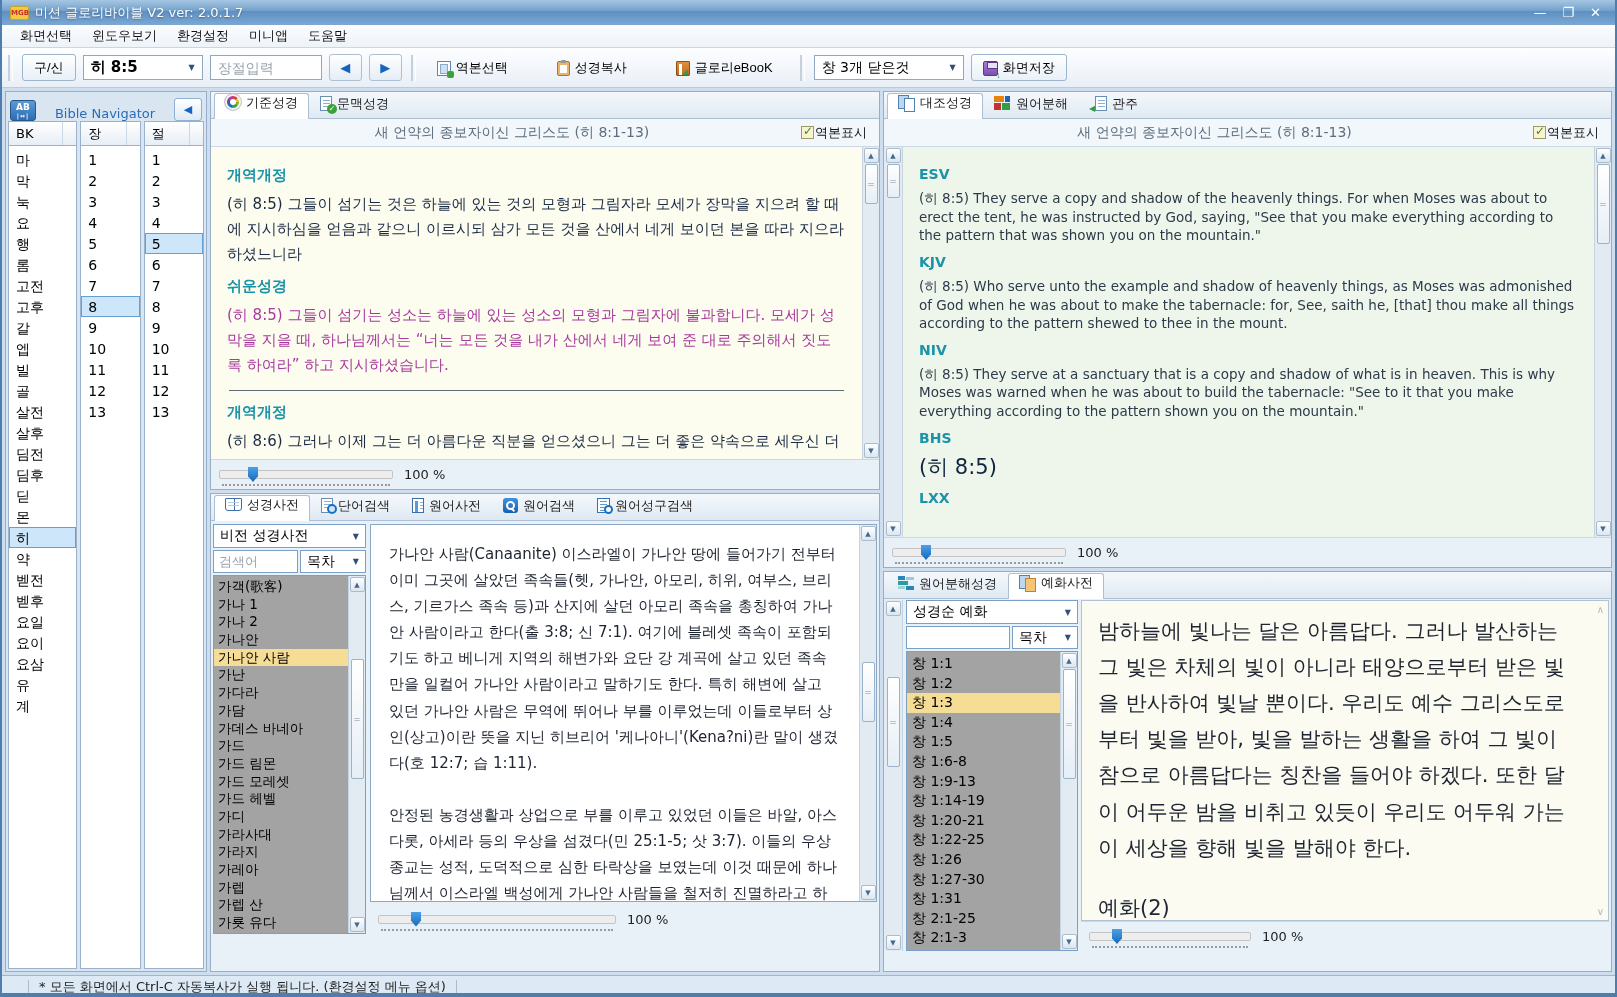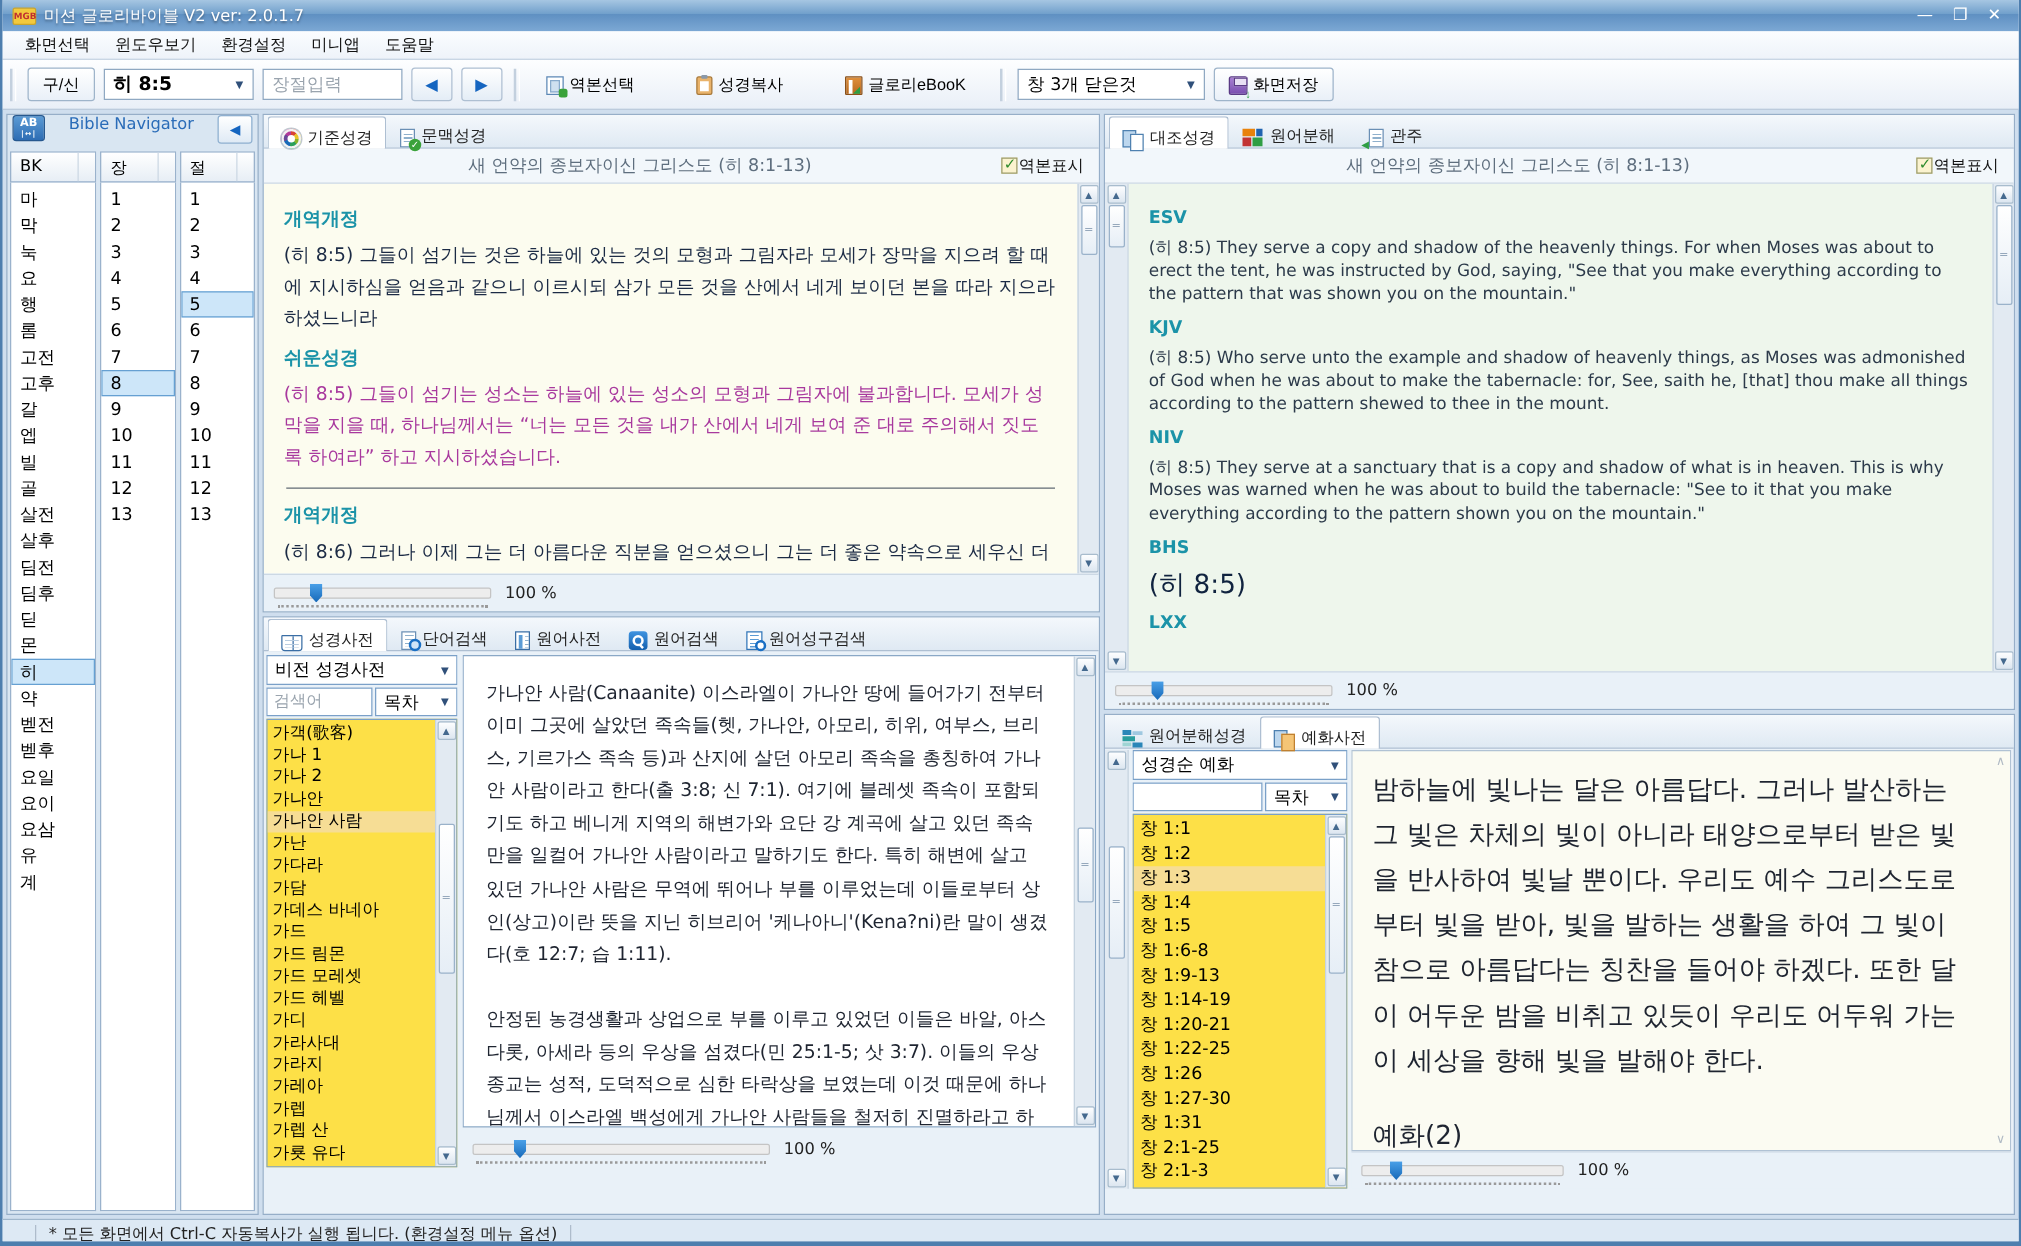--- a/index.html
+++ b/index.html
@@ -71,40 +71,40 @@
 .ic-floppy{width:15px;height:15px;background:linear-gradient(#a97fd4,#7a4fb0);border:1px solid #5a3a85;border-radius:2px;margin-top:1px}
 .ic-floppy::before{content:"";position:absolute;left:3px;top:0;width:9px;height:5px;background:#e8e0f4;border:1px solid #5a3a85}
 .ic-floppy::after{content:"↓";position:absolute;right:-4px;bottom:-5px;color:#2f9e44;font-size:9px;font-weight:bold}
 
 
 .workspace{display:flex;height:887px;padding:3px;gap:3px}
 .panel{background:#e9f1f8;border:1px solid #96aec8;display:flex;flex-direction:column;overflow:hidden}
 
 
 .sidebar{width:202px;flex:none;background:#d9e6f2;border:1px solid #96aec8;display:flex;flex-direction:column}
-.nav-header{height:29px;display:flex;align-items:flex-start;padding:0 4px;gap:4px}
+.nav-header{height:29px;display:flex;align-items:flex-end;padding:0 4px;gap:4px}
 .ab-icon{width:26px;height:21px;background:linear-gradient(#5b9bd5,#2e6db4);border:1px solid #26588f;border-radius:3px;color:#fff;font-size:9px;font-weight:bold;text-align:center;line-height:13px;flex:none}
 .ab-icon i{display:block;font-size:6px;font-style:normal;line-height:4px;letter-spacing:1px}
 .nav-title{flex:1;text-align:center;color:#2a6cb8;font-size:13px;white-space:nowrap}
 .nav-collapse{width:28px;height:23px;background:linear-gradient(#fff,#dfeaf5);border:1px solid #8fb0d0;border-radius:3px;color:#1565c0;text-align:center;line-height:21px;font-size:11px;flex:none}
 .nav-cols{flex:1;display:flex;gap:3px;padding:0 2px 2px;overflow:hidden}
 .nav-col{display:flex;flex-direction:column;flex:1;overflow:hidden}
 .nav-col-header{height:25px;background:linear-gradient(#fff,#e7eef5);border:1px solid #9ab2cc;display:flex;align-items:center;font-size:13px;padding-left:7px;position:relative;flex:none}
 .nav-col-header::after{content:"";position:absolute;right:13px;top:0;bottom:0;border-left:1px solid #ccd8e4}
 .nav-col-list{flex:1;background:#fff;border:1px solid #9ab2cc;border-top:none;padding-top:3px;overflow:hidden}
 .nav-item{height:21px;line-height:20px;padding-left:6px;font-size:14px;border:1px solid transparent;white-space:nowrap}
 .nav-item.sel{background:#cde6f9;border-color:#66a0d2}
 
 
 .centercol{width:670px;flex:none;display:flex;flex-direction:column;gap:3px}
 .rightcol{flex:1;display:flex;flex-direction:column;gap:3px}
 
 
 .tabstrip{height:27px;display:flex;align-items:flex-end;background:linear-gradient(#f4f8fc,#dfe9f3);border-bottom:1px solid #aebfd2;padding-left:3px;flex:none}
-.tab{display:flex;align-items:flex-end;height:24px;padding:0 10px;font-size:13px;color:#222;border:1px solid transparent;border-bottom:none;white-space:nowrap}
+.tab{display:flex;align-items:flex-start;height:24px;padding:0 10px;font-size:13px;color:#222;border:1px solid transparent;border-bottom:none;white-space:nowrap}
 .tab.active{background:#fff;border-color:#aebfd2;border-radius:3px 3px 0 0;position:relative;top:1px;height:26px}
 
 
 .titlerow{height:28px;display:flex;align-items:center;background:#f2f7fb;border-bottom:1px solid #ccd8e4;padding:0 12px;flex:none}
 .ptitle{flex:1;text-align:center;color:#5e6e7e;font-size:14px;white-space:nowrap;overflow:hidden}
 .vcheck{display:flex;align-items:center;gap:1px;font-size:13px;color:#111;flex:none}
 .cbx{width:13px;height:13px;background:#fbf3cf;border:1px solid #9a9a6a;position:relative;flex:none}
 .cbx::after{content:"✓";position:absolute;left:1px;top:-3px;color:#2c8a2c;font-size:12px;font-weight:bold}
 
 
@@ -138,21 +138,21 @@
 
 
 .dict-body{flex:1;display:flex;padding:3px 2px 37px 2px;gap:4px;overflow:hidden}
 .dict-left{width:153px;flex:none;display:flex;flex-direction:column;gap:2px;overflow:hidden}
 .fcombo{height:24px;border:1px solid #7aa0c8;background:#fff;display:flex;align-items:center;padding:0 6px;font-size:14px;white-space:nowrap;flex:none}
 .fcombo .caret{margin-left:auto;color:#30507a;font-size:8px}
 .frow{display:flex;gap:2px;flex:none}
 .finput{flex:1;height:23px;border:1px solid #7aa0c8;font-size:13px;padding:0 5px;min-width:0;font-family:inherit}
 .finput::placeholder{color:#9aa4ae}
 .toc{width:66px;height:23px;flex:none}
-.dlist{flex:1;background:#fde047;border:1px solid #7aa0c8;overflow:hidden;display:flex}
+.dlist{flex:1;background:#a3a3a3;border:1px solid #7aa0c8;overflow:hidden;display:flex}
 .dlist-items{flex:1;padding-top:2px;overflow:hidden}
 .ditem{height:17.7px;line-height:17.5px;font-size:13.5px;padding-left:4px;white-space:nowrap}
 .ditem.sel{background:#f6dd95}
 .ditem2{height:19.6px;line-height:19.4px;font-size:14px;padding-left:5px;white-space:nowrap}
 .ditem2.sel{background:#f6dd95}
 .dict-content-wrap{flex:1;display:flex;flex-direction:column;overflow:hidden}
 .dict-content{flex:1;background:#fff;border:1px solid #8aa8c6;display:flex;overflow:hidden}
 .dtext{flex:1;padding:16px 18px;font-size:15px;line-height:1.74;color:#1e2430;overflow:hidden}
 .dtext p{margin:0 0 26px}
 .dlink{}

